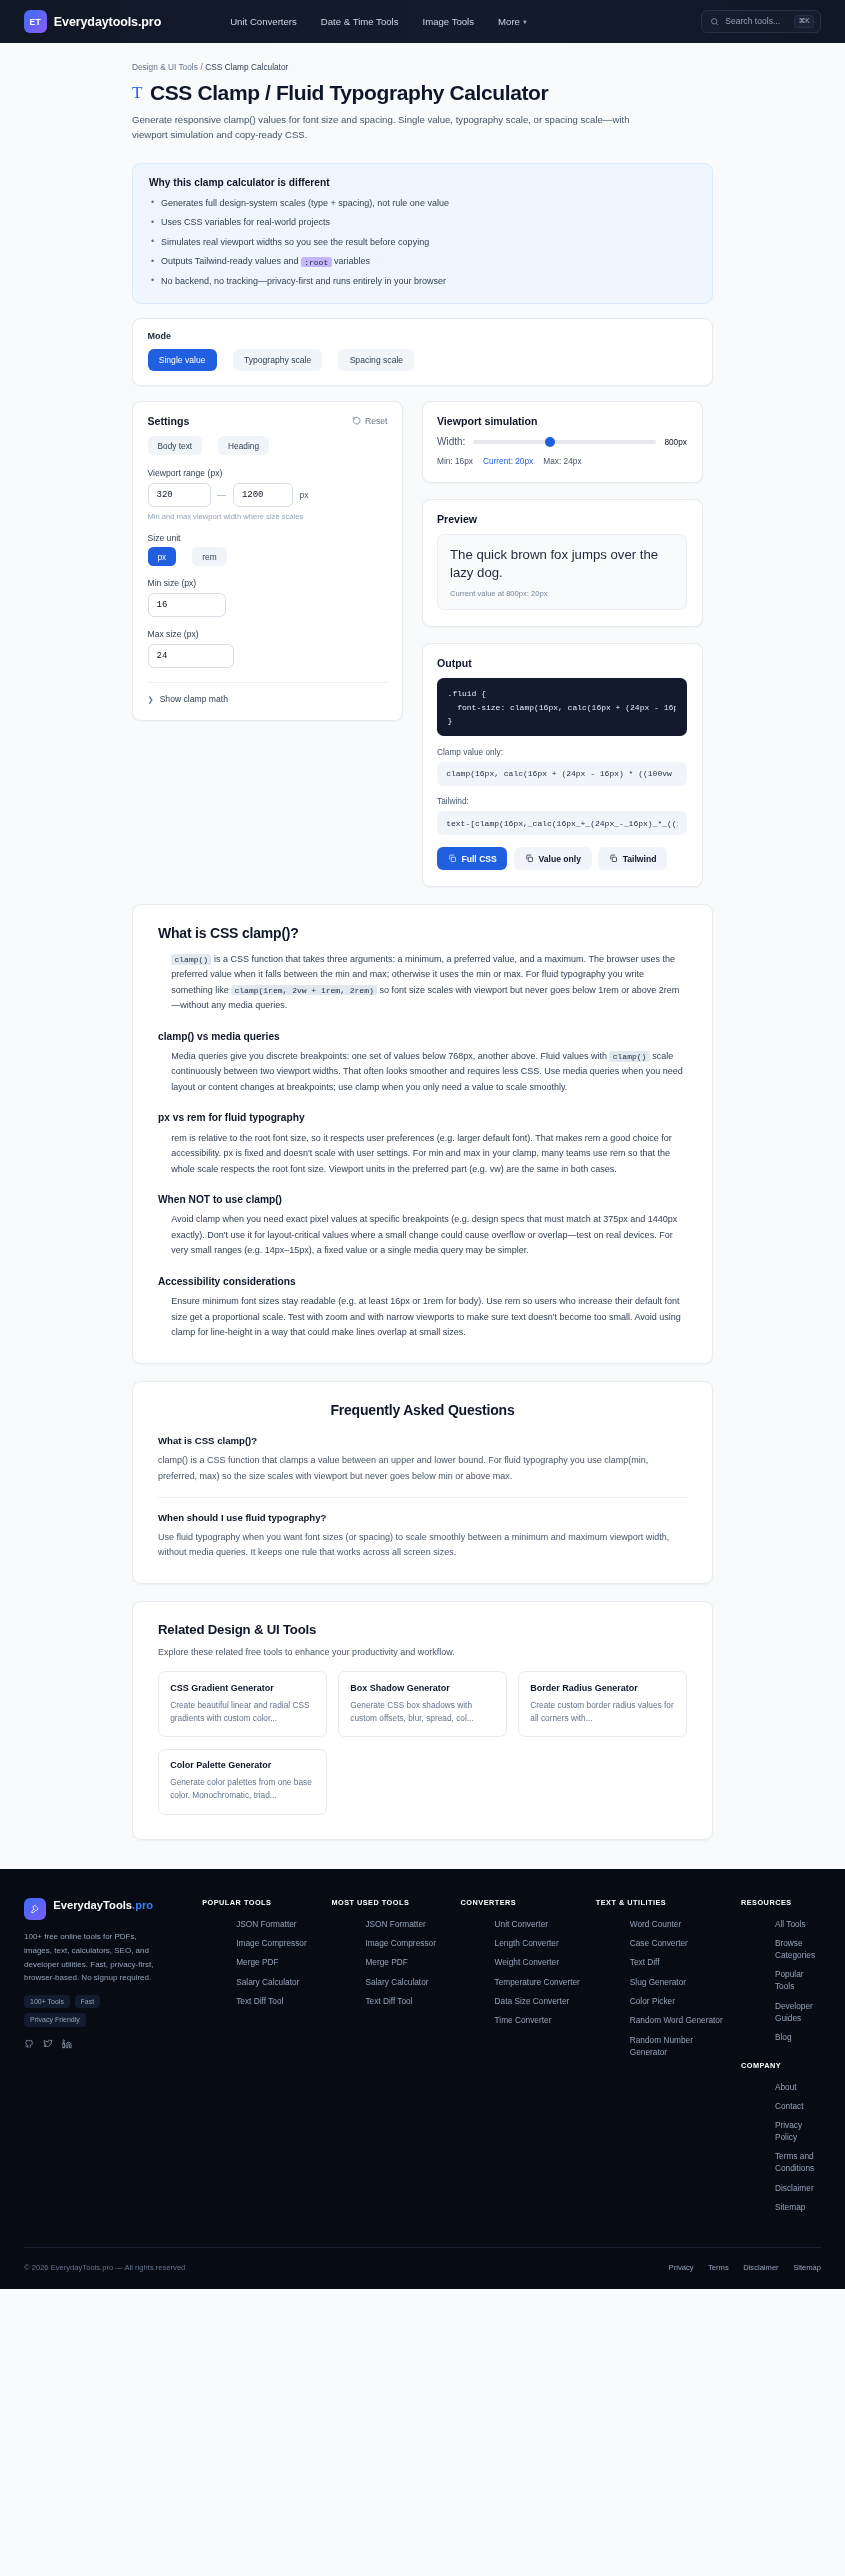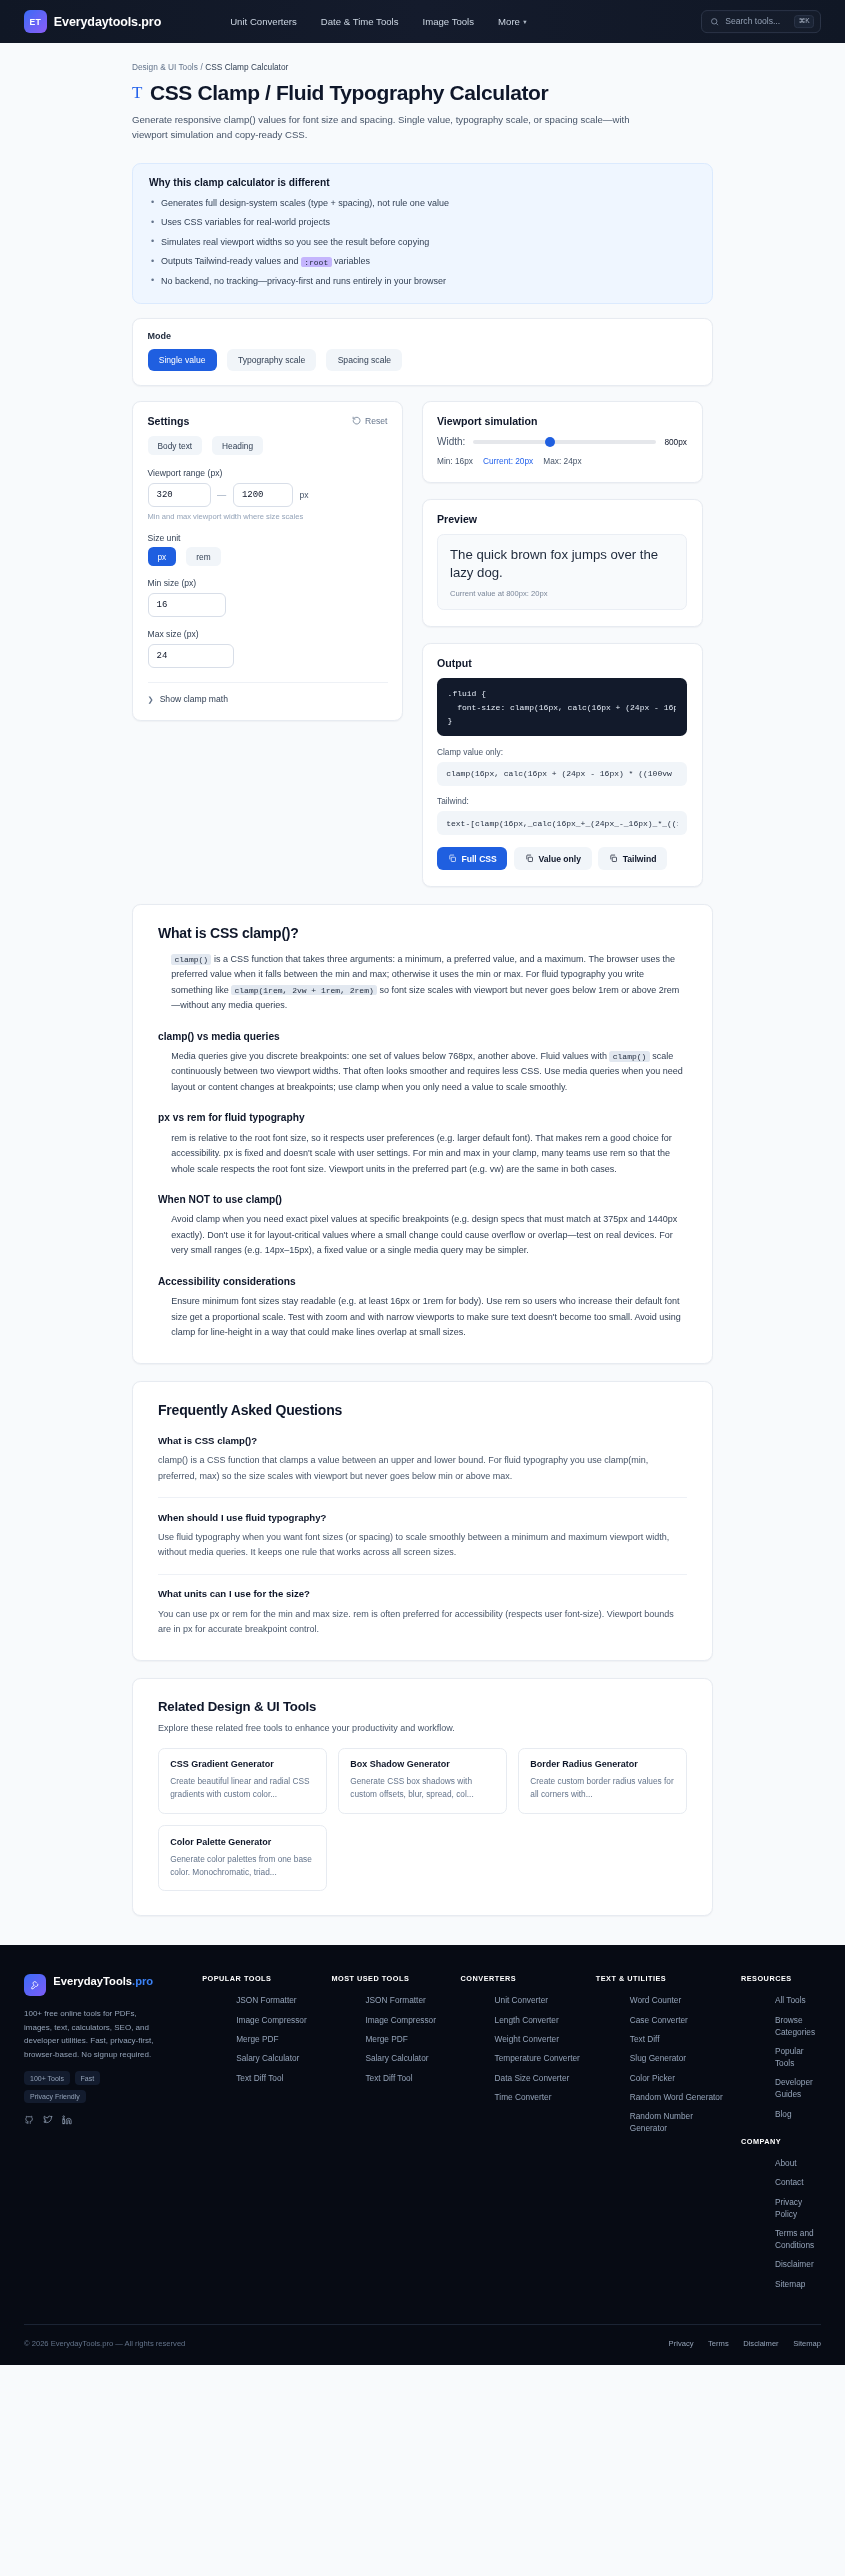--- a/index.html
+++ b/index.html
@@ -89,21 +89,21 @@
   }
   .callout code.inl { background: #c4b5fd; }
 
   
   .card {
     background: #fff; border: 0.7px solid #e7ebf1; border-radius: 8.6px;
     box-shadow: 0 0.7px 1.3px rgba(15,23,42,.04);
   }
   .mode-card { margin-top: 14.5px; padding: 12px 14.5px 14.5px; }
   .mode-label { font-size: 9px; font-weight: 600; color: #1e293b; margin-bottom: 7.3px; }
-  .seg { display: flex; gap: 10px; flex-wrap: wrap; }
+  .seg { display: flex; gap: 16px; flex-wrap: wrap; }
   .seg button {
     border: none; border-radius: 6px; padding: 6px 11.2px;
     font-family: inherit; font-size: 8.6px; cursor: pointer;
     background: #f1f5f9; color: #334155;
   }
   .seg button.active { background: #1f5fe0; color: #fff; }
   .seg.small button { padding: 4.6px 10px; font-size: 8.3px; border-radius: 5.3px; }
 
   
   .tool-grid {
@@ -188,21 +188,21 @@
 
   
   .article { margin-top: 17px; padding: 20px 25px 22.5px; }
   .article h2 { font-size: 14px; font-weight: 700; letter-spacing: -0.2px; margin-bottom: 10.6px; }
   .article h3 { font-size: 10.2px; font-weight: 700; margin: 17px 0 7.3px; }
   .article p { font-size: 9px; line-height: 1.72; color: #334155; }
   .article .indent { padding-left: 13.2px; }
 
   
   .faq { margin-top: 17px; padding: 20px 25px 22.5px; }
-  .faq h2 { font-size: 14px; font-weight: 700; text-align: left; margin-bottom: 17px; letter-spacing: -0.2px; }
+  .faq h2 { font-size: 14px; font-weight: 700; text-align: center; margin-bottom: 17px; letter-spacing: -0.2px; }
   .faq-item { padding-bottom: 13.2px; border-bottom: 0.7px solid #eef1f6; margin-bottom: 13.2px; }
   .faq-item:last-child { border-bottom: none; padding-bottom: 0; margin-bottom: 0; }
   .faq-q { font-size: 9.6px; font-weight: 700; margin-bottom: 7.3px; }
   .faq-a { font-size: 9px; line-height: 1.72; color: #475569; }
 
   
   .related { margin-top: 17px; padding: 20px 25px 24px; }
   .related h2 { font-size: 13.2px; font-weight: 700; letter-spacing: -0.2px; }
   .related .sub { font-size: 9px; color: #475569; margin-top: 9.2px; }
   .tool-cards { display: grid; grid-template-columns: repeat(3, 1fr); gap: 11.2px; margin-top: 14.5px; }
@@ -454,24 +454,20 @@
       <section class="card faq">
         <h2>Frequently Asked Questions</h2>
         <div class="faq-item">
           <div class="faq-q">What is CSS clamp()?</div>
           <div class="faq-a">clamp() is a CSS function that clamps a value between an upper and lower bound. For fluid typography you use clamp(min, preferred, max) so the size scales with viewport but never goes below min or above max.</div>
         </div>
         <div class="faq-item">
           <div class="faq-q">When should I use fluid typography?</div>
           <div class="faq-a">Use fluid typography when you want font sizes (or spacing) to scale smoothly between a minimum and maximum viewport width, without media queries. It keeps one rule that works across all screen sizes.</div>
         </div>
-        <div class="faq-item">
-          <div class="faq-q">What units can I use for the size?</div>
-          <div class="faq-a">You can use px or rem for the min and max size. rem is often preferred for accessibility (respects user font-size). Viewport bounds are in px for accurate breakpoint control.</div>
-        </div>
       </section>
 
       <section class="card related">
         <h2>Related Design &amp; UI Tools</h2>
         <div class="sub">Explore these related free tools to enhance your productivity and workflow.</div>
         <div class="tool-cards">
           <a class="tool-card" href="#" style="text-decoration:none;color:inherit">
             <div class="t">CSS Gradient Generator</div>
             <div class="d">Create beautiful linear and radial CSS gradients with custom color...</div>
           </a>

